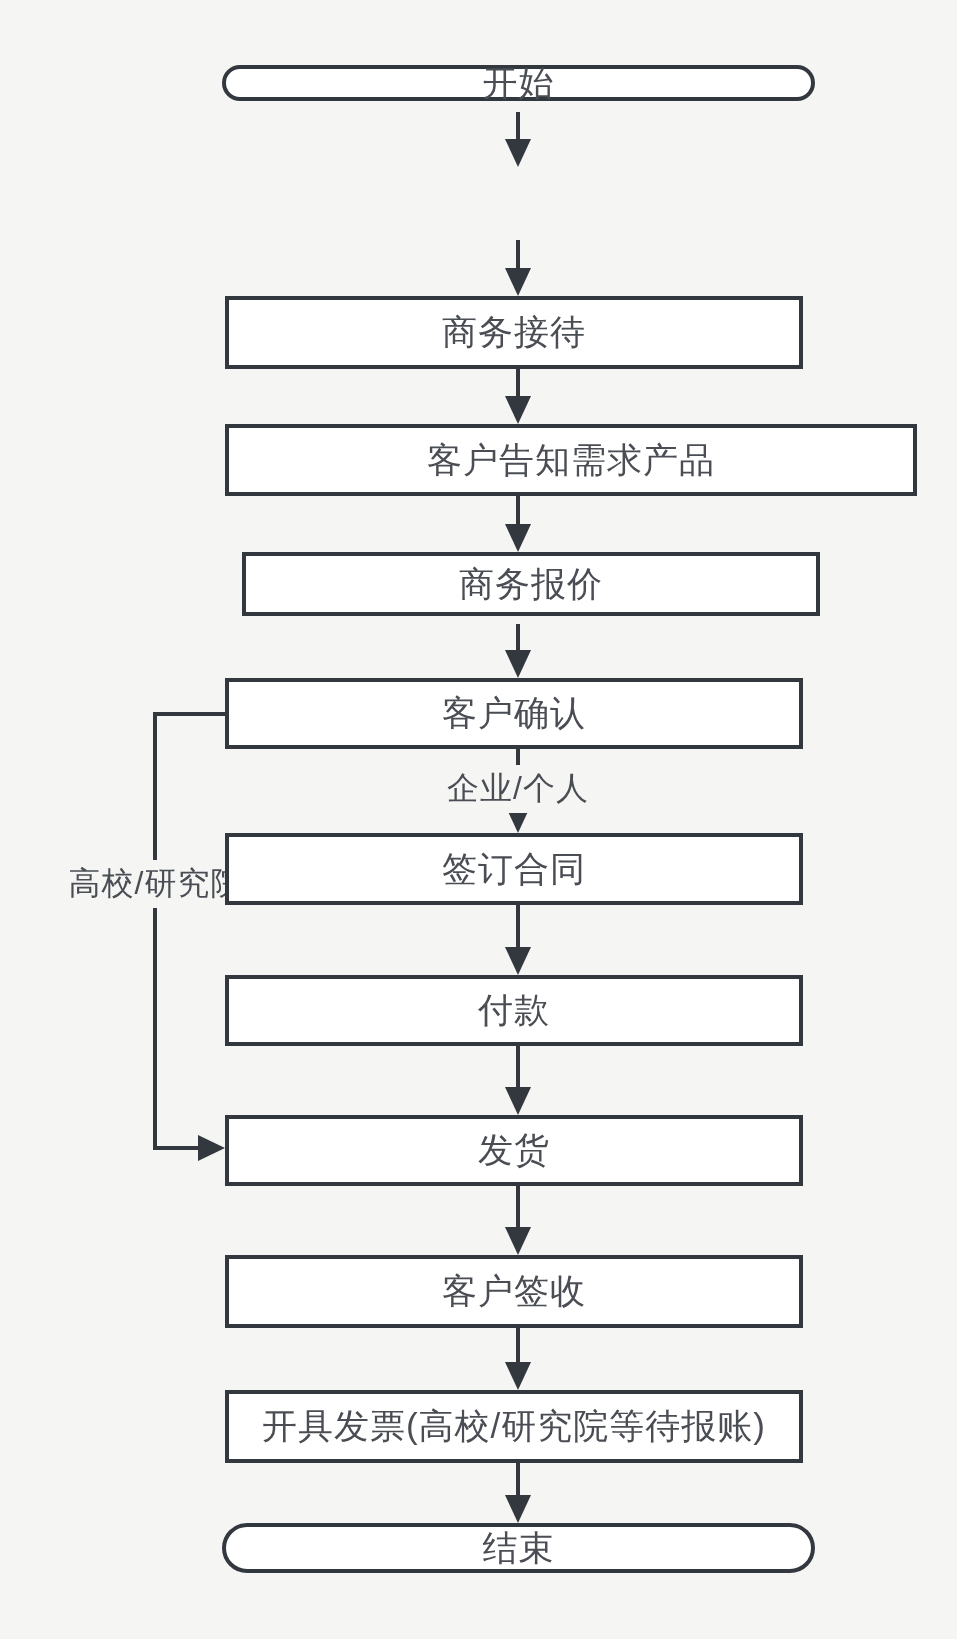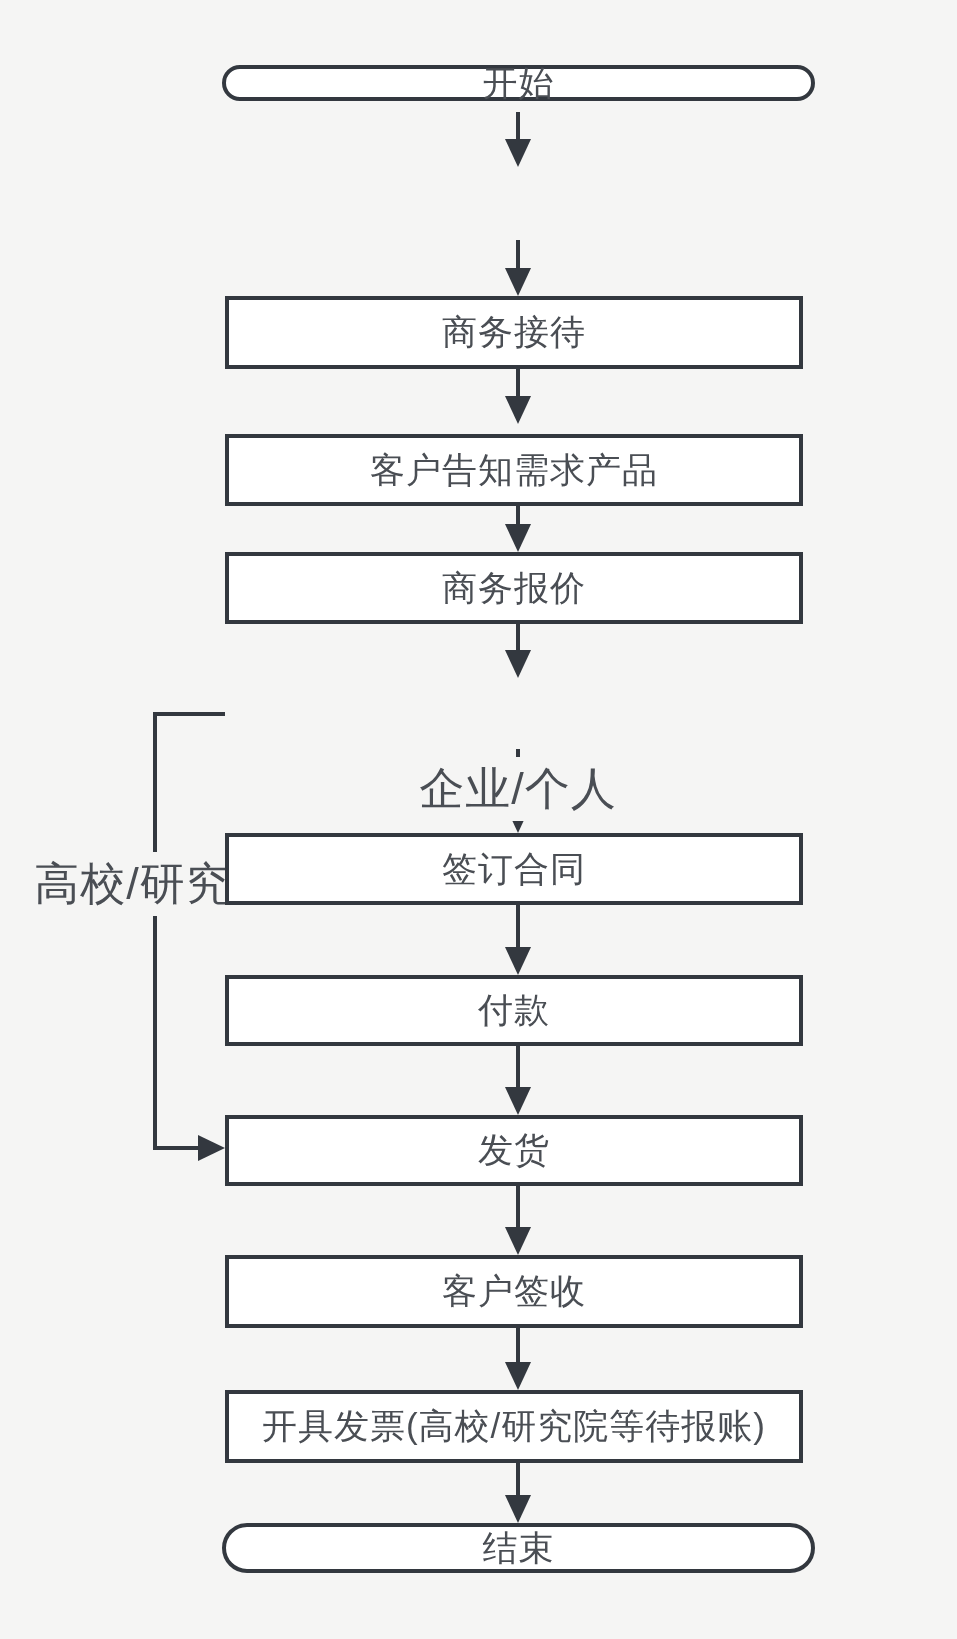--- a/index.html
+++ b/index.html
@@ -42,21 +42,21 @@
     width: 0; height: 0;
     border-top: 13px solid transparent;
     border-bottom: 13px solid transparent;
     border-left: 27px solid var(--line, #33383f);
   }
   .edge-label {
     position: absolute;
     transform: translate(-50%, -50%);
     background: var(--background, #f5f5f4);
     color: var(--text, #4a4e54);
-    font-size: 45px;
+    font-size: 32px;
     white-space: nowrap;
     padding: 2px 6px;
     letter-spacing: 1px;
   }
 </style>
 </head>
 <body>
 
 <div class="canvas">
 
@@ -99,24 +99,25 @@
   <div class="arr-r" style="left:198px;top:1135px"></div>
 
   <div class="edge-label" style="left:518px;top:789px">企业/个人</div>
   <div class="edge-label" style="left:156px;top:884px">高校/研究院</div>
 
   <div class="node stadium" style="left:222px;top:65px;width:593px;height:36px">开始</div>
 
 
   <div class="node" style="left:225px;top:296px;width:578px;height:73px">商务接待</div>
 
-  <div class="node" style="left:225px;top:434px;width:578px;height:72px">客户告知需求产品</div>
+  <div class="node" style="left:225px;top:424px;width:692px;height:72px">客户告知需求产品</div>
 
-  <div class="node" style="left:225px;top:552px;width:578px;height:72px">商务报价</div>
+  <div class="node" style="left:242px;top:552px;width:578px;height:64px">商务报价</div>
 
+  <div class="node" style="left:225px;top:678px;width:578px;height:71px">客户确认</div>
 
   <div class="node" style="left:225px;top:833px;width:578px;height:72px">签订合同</div>
 
   <div class="node" style="left:225px;top:975px;width:578px;height:71px">付款</div>
 
   <div class="node" style="left:225px;top:1115px;width:578px;height:71px">发货</div>
 
   <div class="node" style="left:225px;top:1255px;width:578px;height:73px">客户签收</div>
 
   <div class="node" style="left:225px;top:1390px;width:578px;height:73px">开具发票(高校/研究院等待报账)</div>

